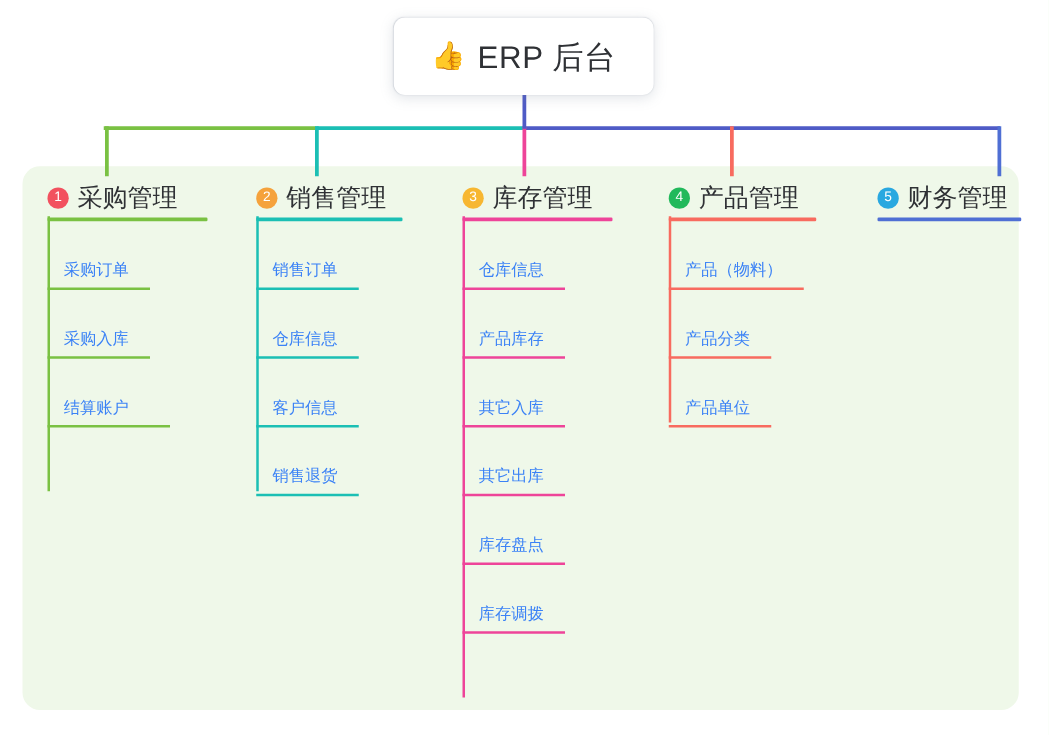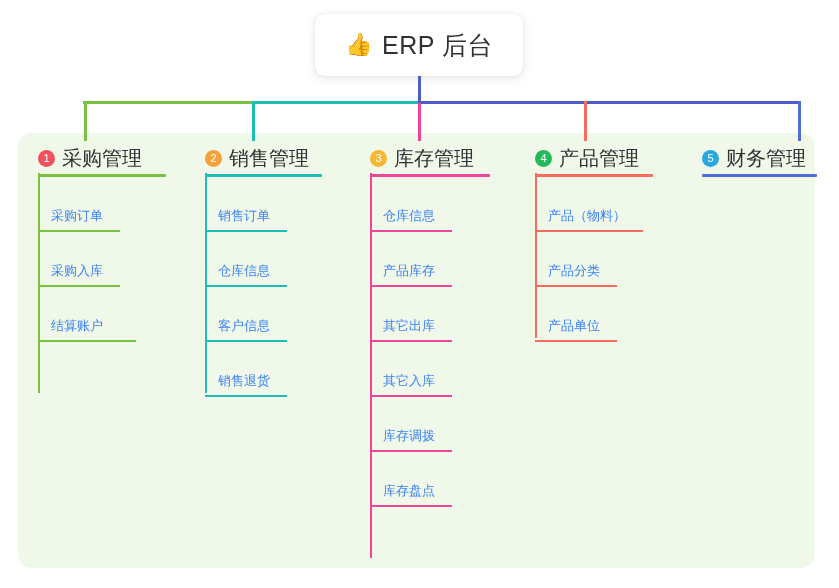--- a/index.html
+++ b/index.html
@@ -151,33 +151,33 @@
           <div class="spine" style="background: rgb(238, 68, 153); top: 0px; height: 385px;"></div>
           <div class="leaf">
             <span class="leaf-label">仓库信息</span>
             <span class="leaf-under" style="background: rgb(238, 68, 153); width: 82px;"></span>
           </div>
           <div class="leaf">
             <span class="leaf-label">产品库存</span>
             <span class="leaf-under" style="background: rgb(238, 68, 153); width: 82px;"></span>
           </div>
           <div class="leaf">
+            <span class="leaf-label">其它入库</span>
+            <span class="leaf-under" style="background: rgb(238, 68, 153); width: 82px;"></span>
+          </div>
+          <div class="leaf">
             <span class="leaf-label">其它出库</span>
             <span class="leaf-under" style="background: rgb(238, 68, 153); width: 82px;"></span>
           </div>
           <div class="leaf">
-            <span class="leaf-label">其它入库</span>
+            <span class="leaf-label">库存盘点</span>
             <span class="leaf-under" style="background: rgb(238, 68, 153); width: 82px;"></span>
           </div>
           <div class="leaf">
             <span class="leaf-label">库存调拨</span>
-            <span class="leaf-under" style="background: rgb(238, 68, 153); width: 82px;"></span>
-          </div>
-          <div class="leaf">
-            <span class="leaf-label">库存盘点</span>
             <span class="leaf-under" style="background: rgb(238, 68, 153); width: 82px;"></span>
           </div>
         </div>
       </div>
       <div class="branch" style="left: 515px; width: 167px;">
         <div class="bhead">
           <span class="badge" style="background: rgb(34, 185, 91);">4</span>
           <span class="btitle">产品管理</span>
           <span class="bunder" style="background: rgb(248, 107, 95); width: 118px; left: 20px;"></span>
         </div>

